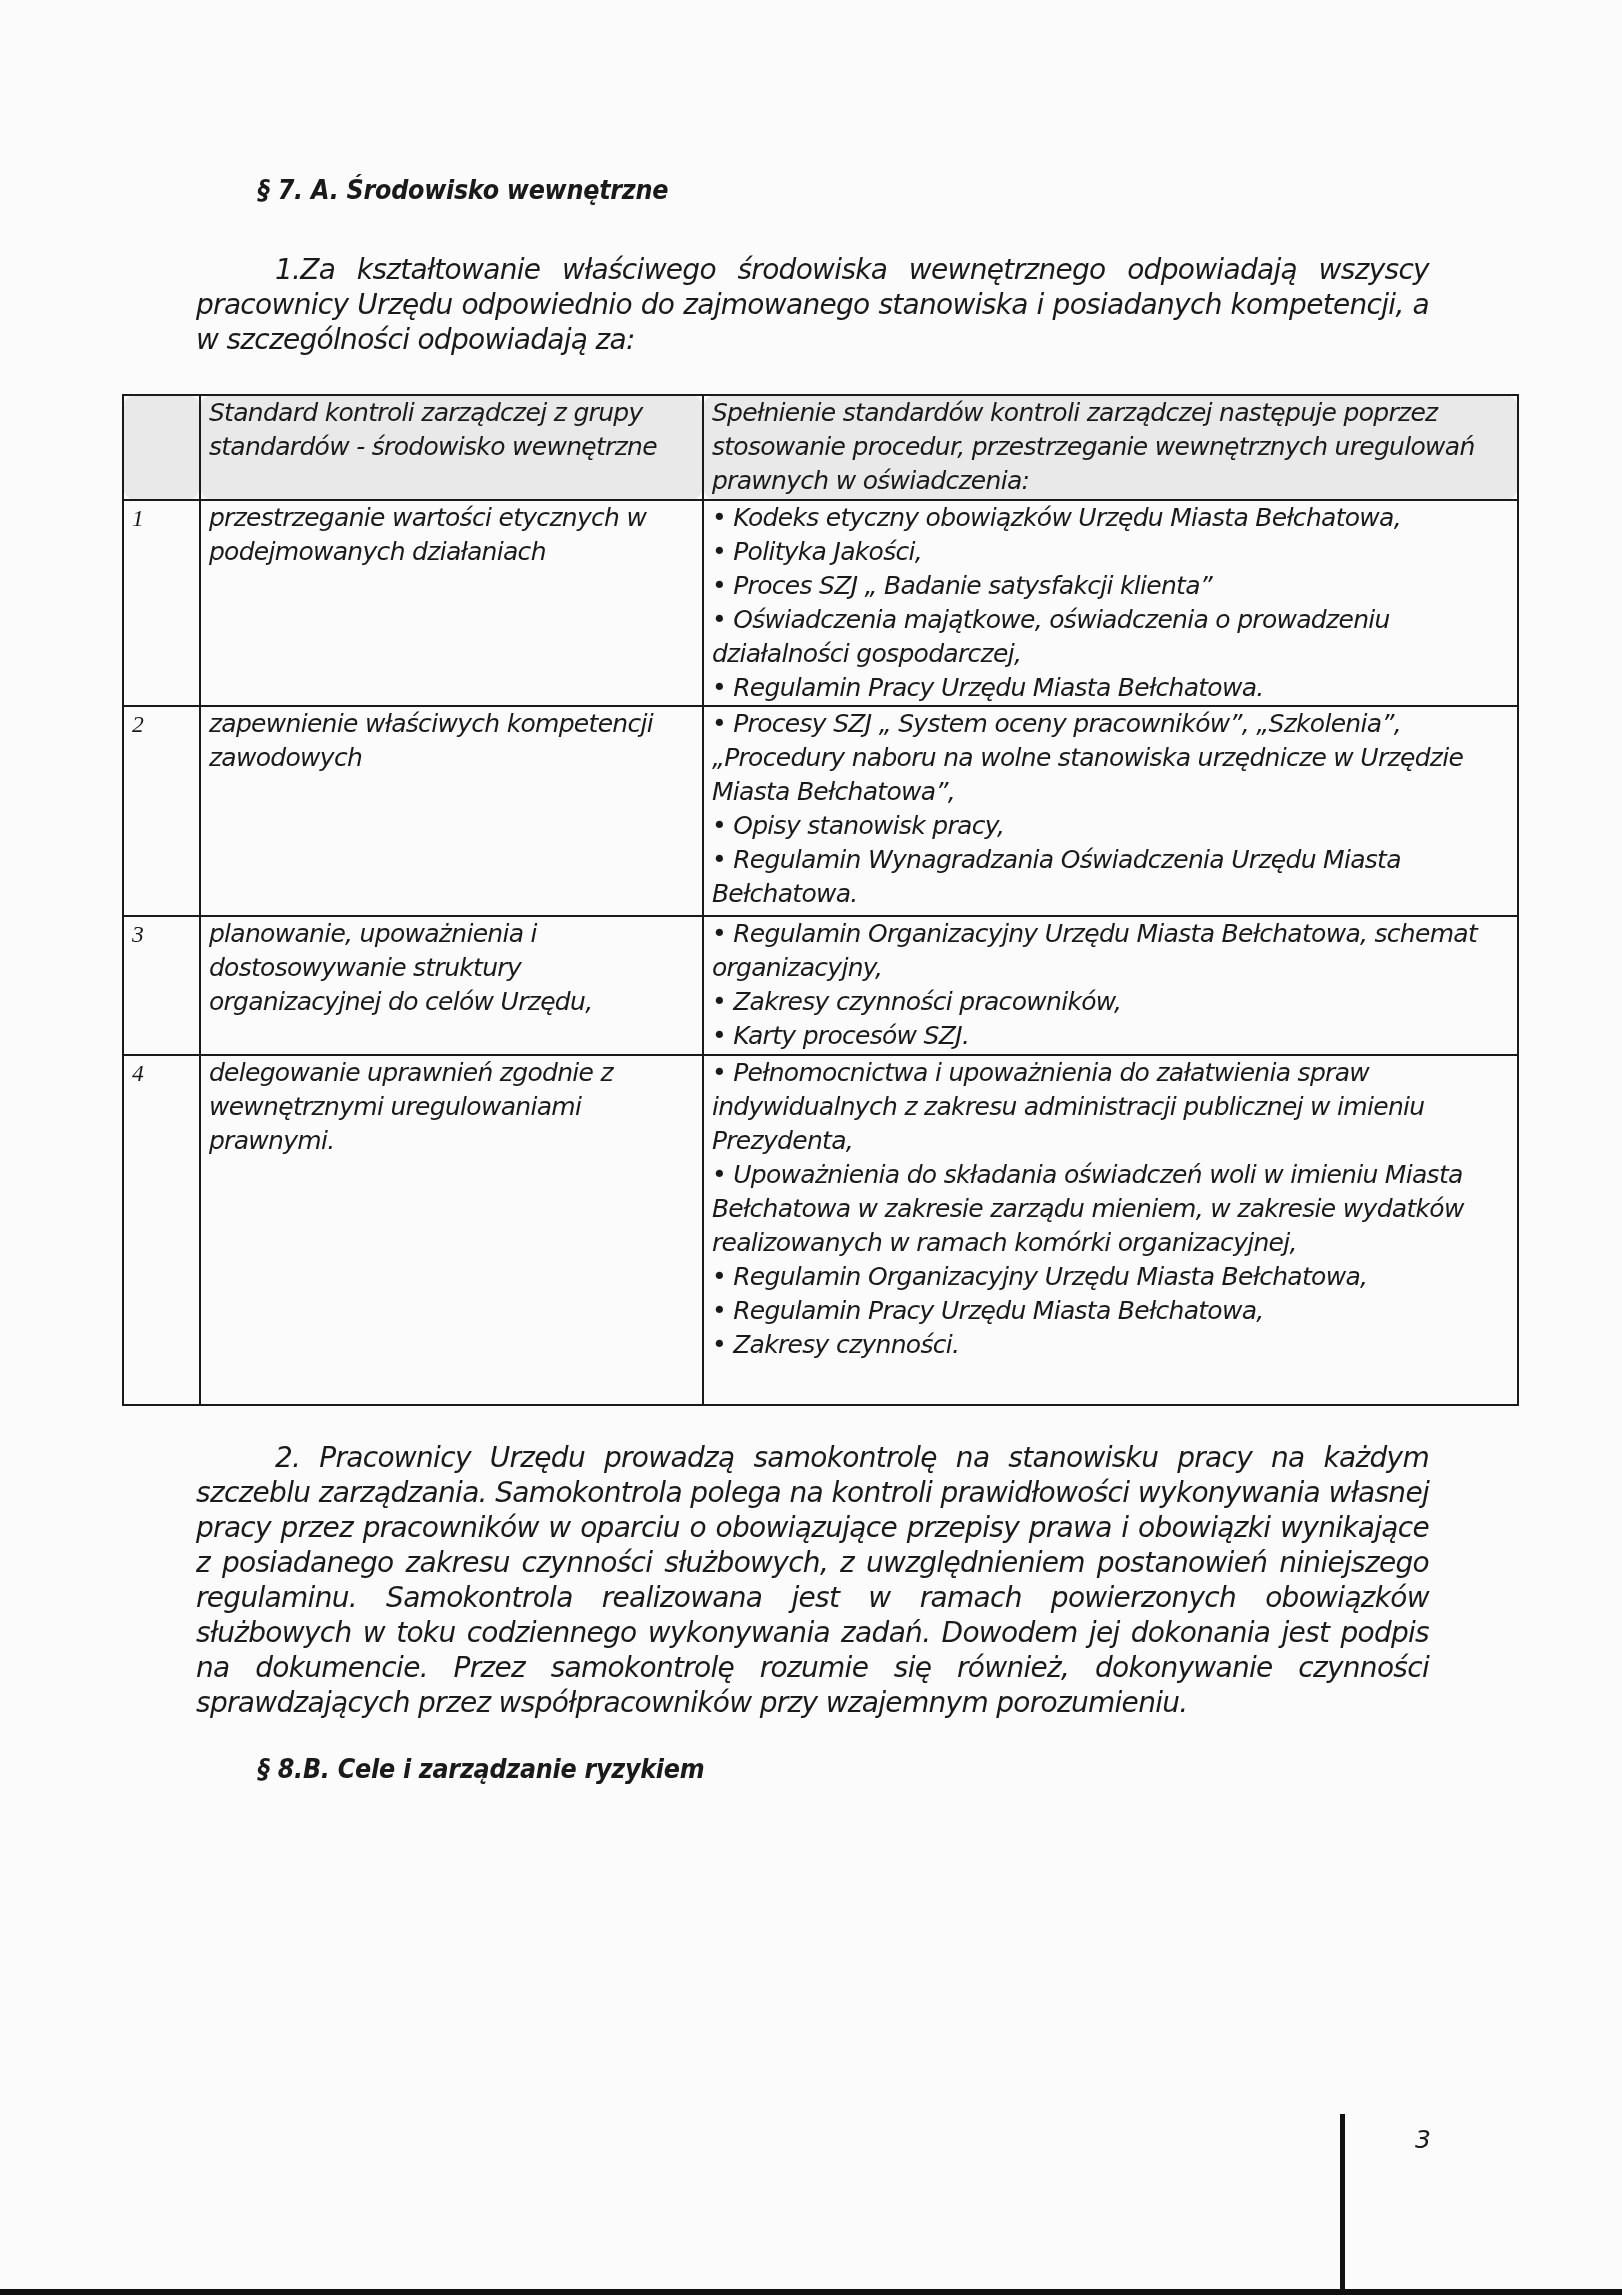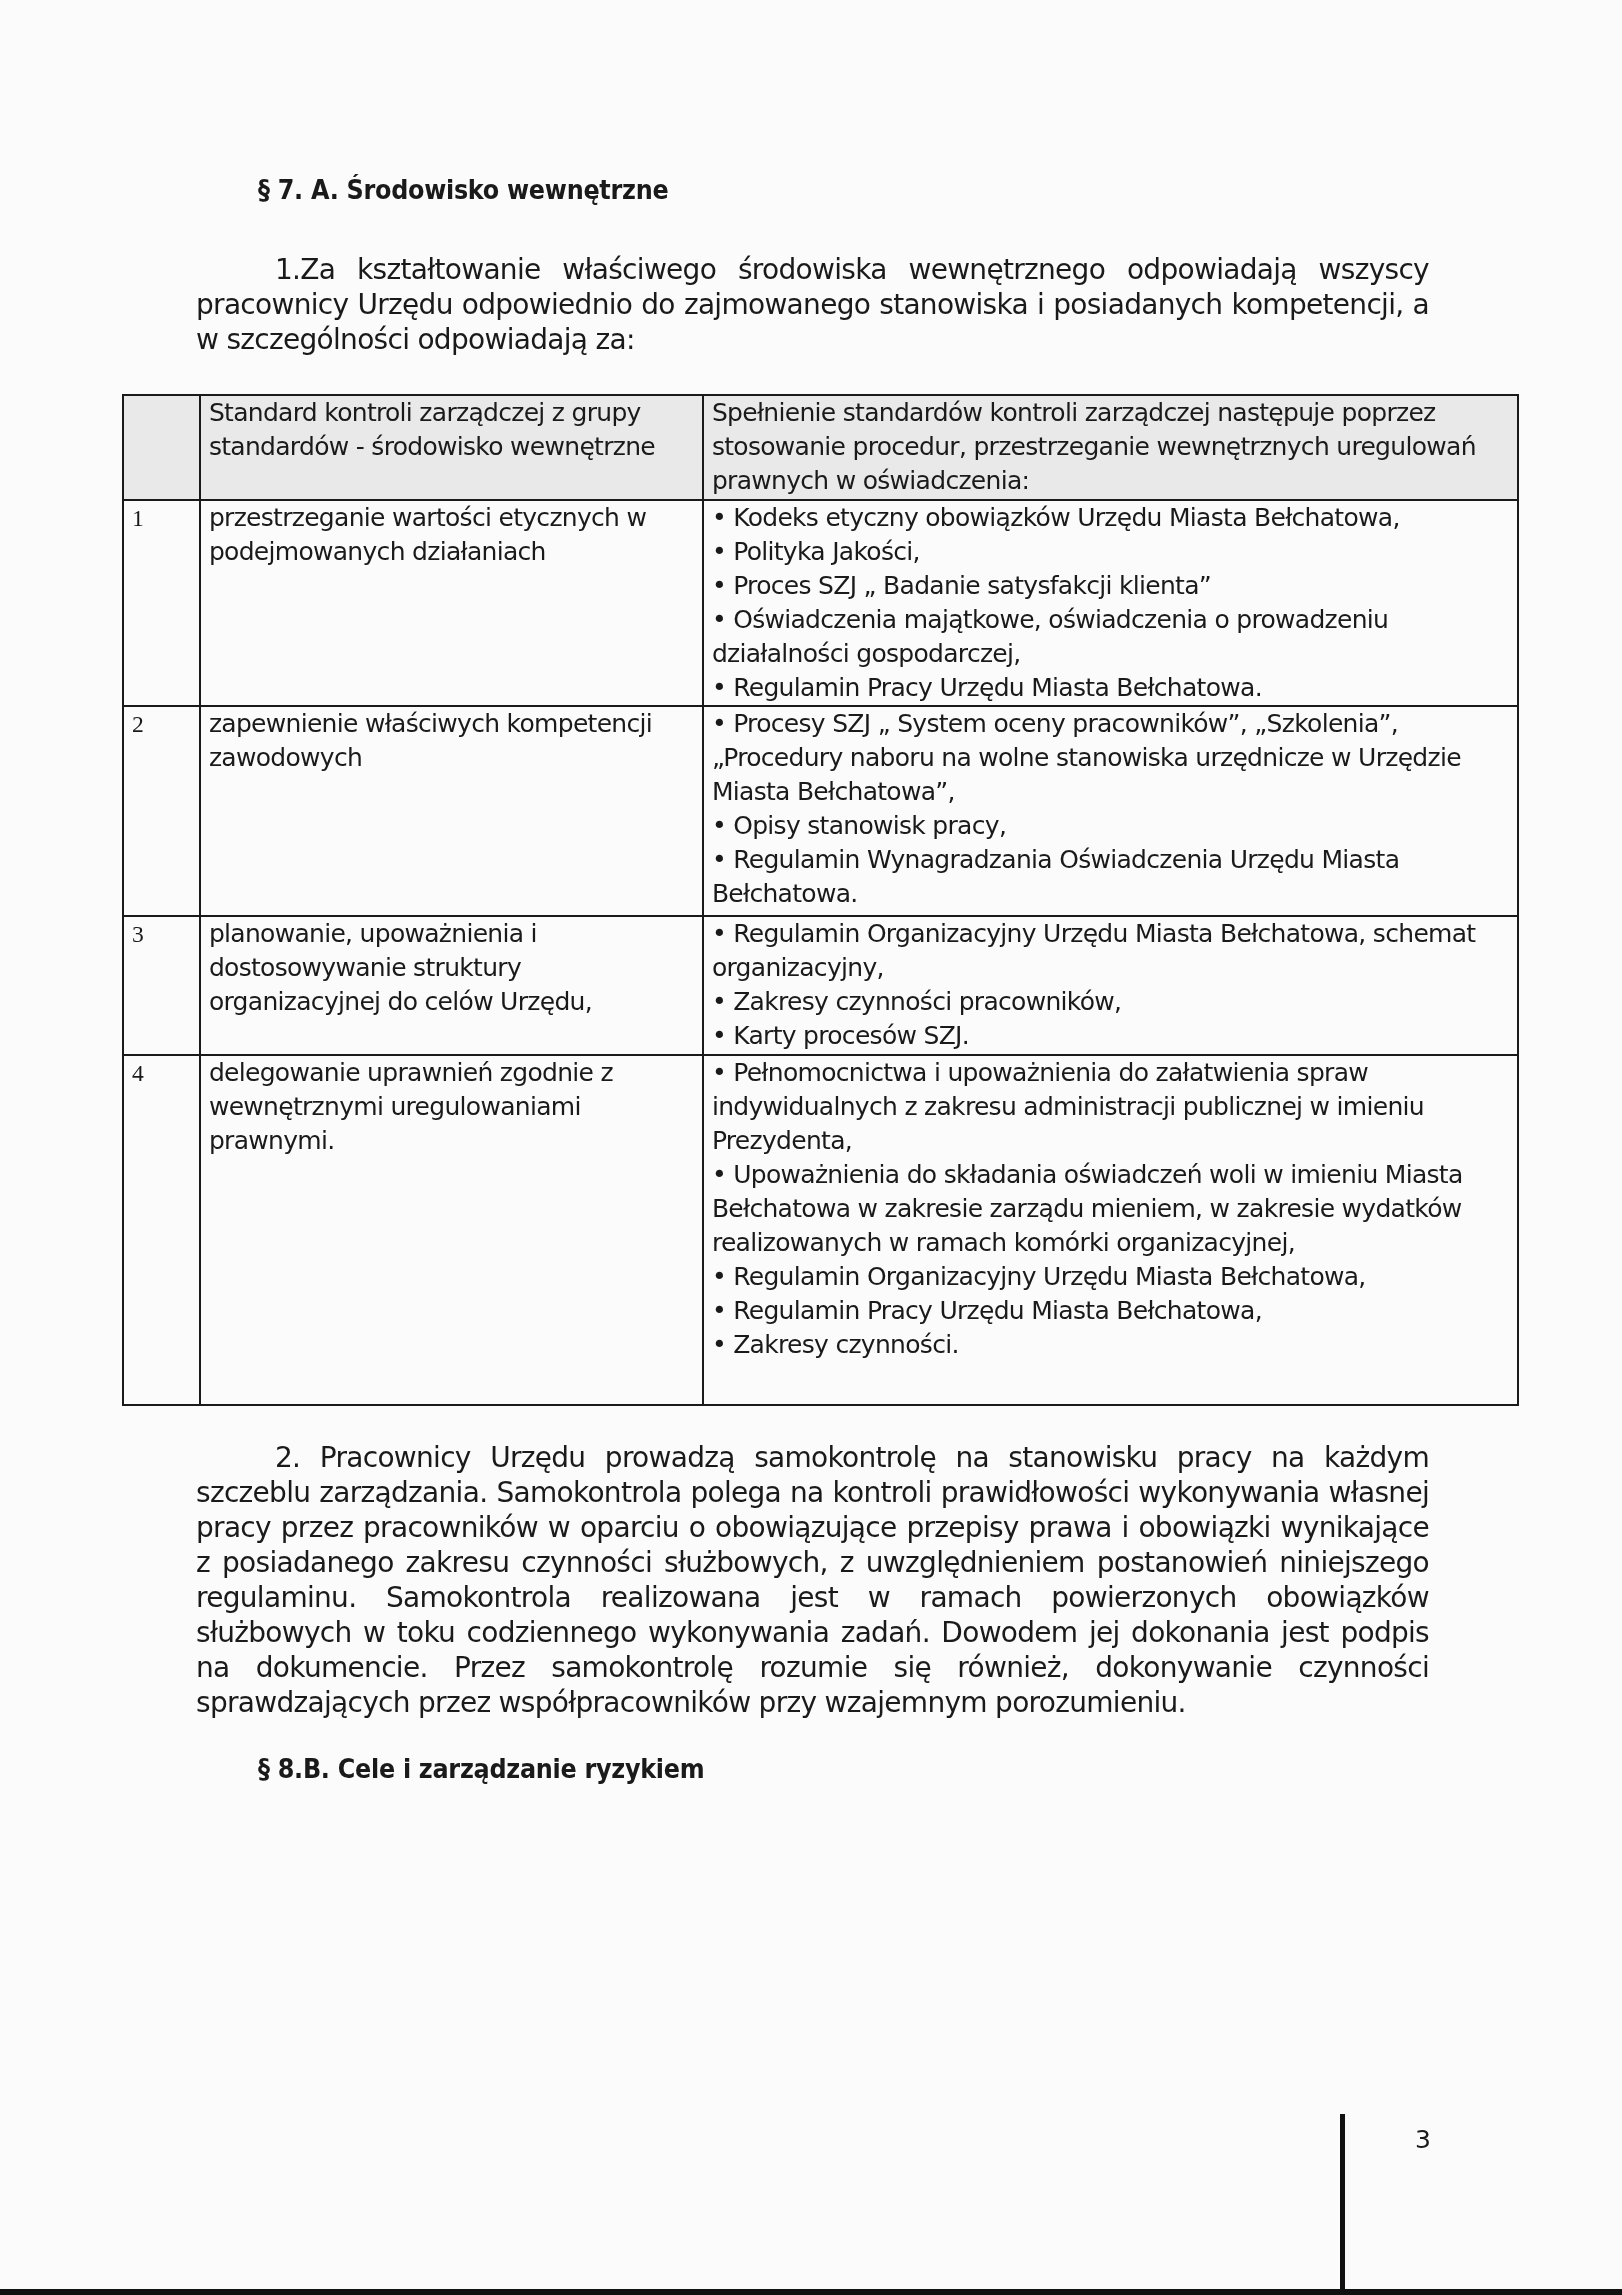--- a/index.html
+++ b/index.html
@@ -4,21 +4,21 @@
   <style>
     html, body { margin: 0; padding: 0; }
     body {
       width: 1623px; height: 2295px;
       background: #fbfbfc;
       position: relative;
       overflow: hidden;
       font-family: "DejaVu Sans", sans-serif;
       color: #1a1a1a;
     }
-    .page { position: absolute; left: 0; top: 0; width: 1345px; height: 2295px; }
+    .page { position: absolute; left: 0; top: 0; width: 1345px; height: 2295px; font-style: italic; }
     .bottom-bar { position: absolute; left: 0; bottom: 0; width: 1623px; height: 6.5px; background: #111; }
     .right-bar { position: absolute; right: 0; top: 2114px; width: 5.2px; height: 182px; background: #111; }
 
     .heading {
       position: absolute; left: 258px;
       font-size: 26px; font-weight: bold; letter-spacing: -0.3px;
       transform: scaleX(0.92); transform-origin: left top;
       white-space: nowrap;
     }
     .para {
@@ -37,21 +37,21 @@
       font-size: 25px; line-height: 34px;
       letter-spacing: -0.7px;
     }
     table.std td, table.std th {
       border: 2px solid #1a1a1a;
       vertical-align: top;
       padding: 0 6.5px 0 7.9px;
       font-weight: normal;
       text-align: left;
     }
-    table.std thead th { background: #e9e9ea; }
+    table.std thead th { background: #e9e9ea; border-radius: 13px; }
     col.c0 { width: 77px; }
     col.c1 { width: 503px; }
     col.c2 { width: 815px; }
     td.num {
       font-family: "Liberation Serif", serif;
       font-size: 23.6px; letter-spacing: 0;
       padding-left: 14.4px;
     }
     .bullet-line { display: block; }
     tr.r0 td { height: 204px; }

